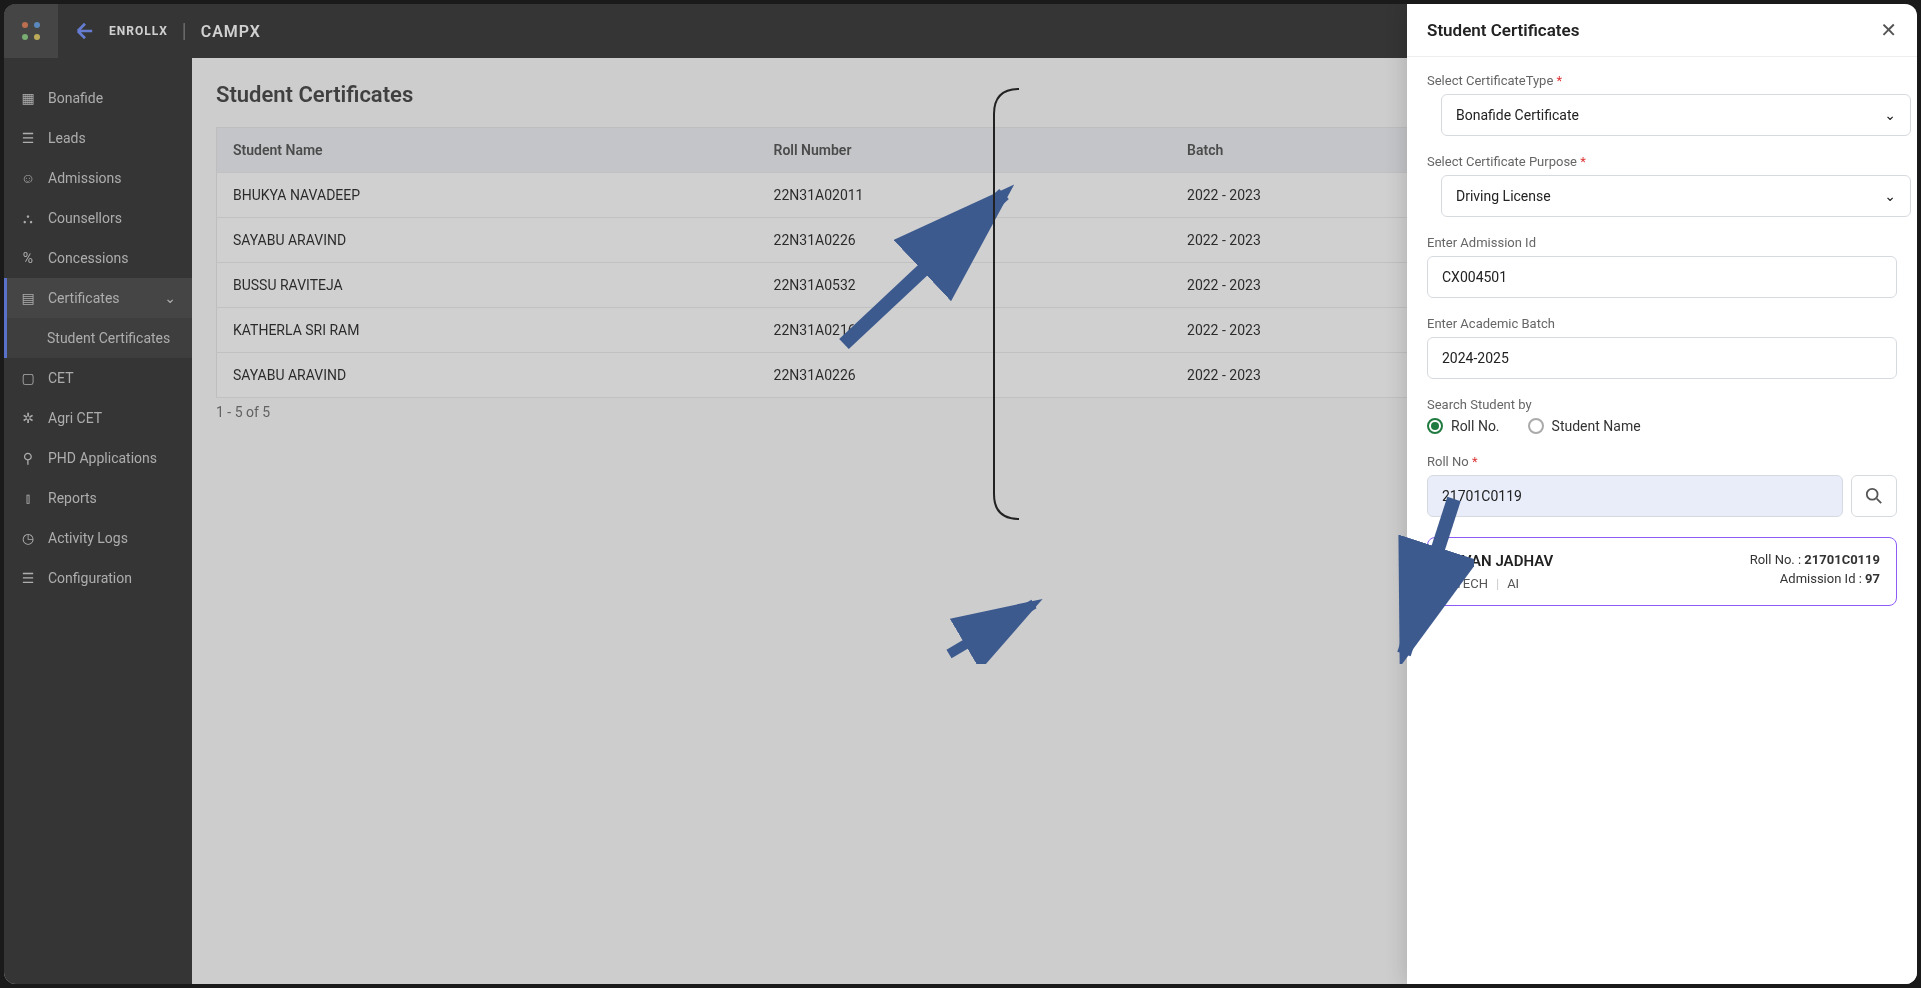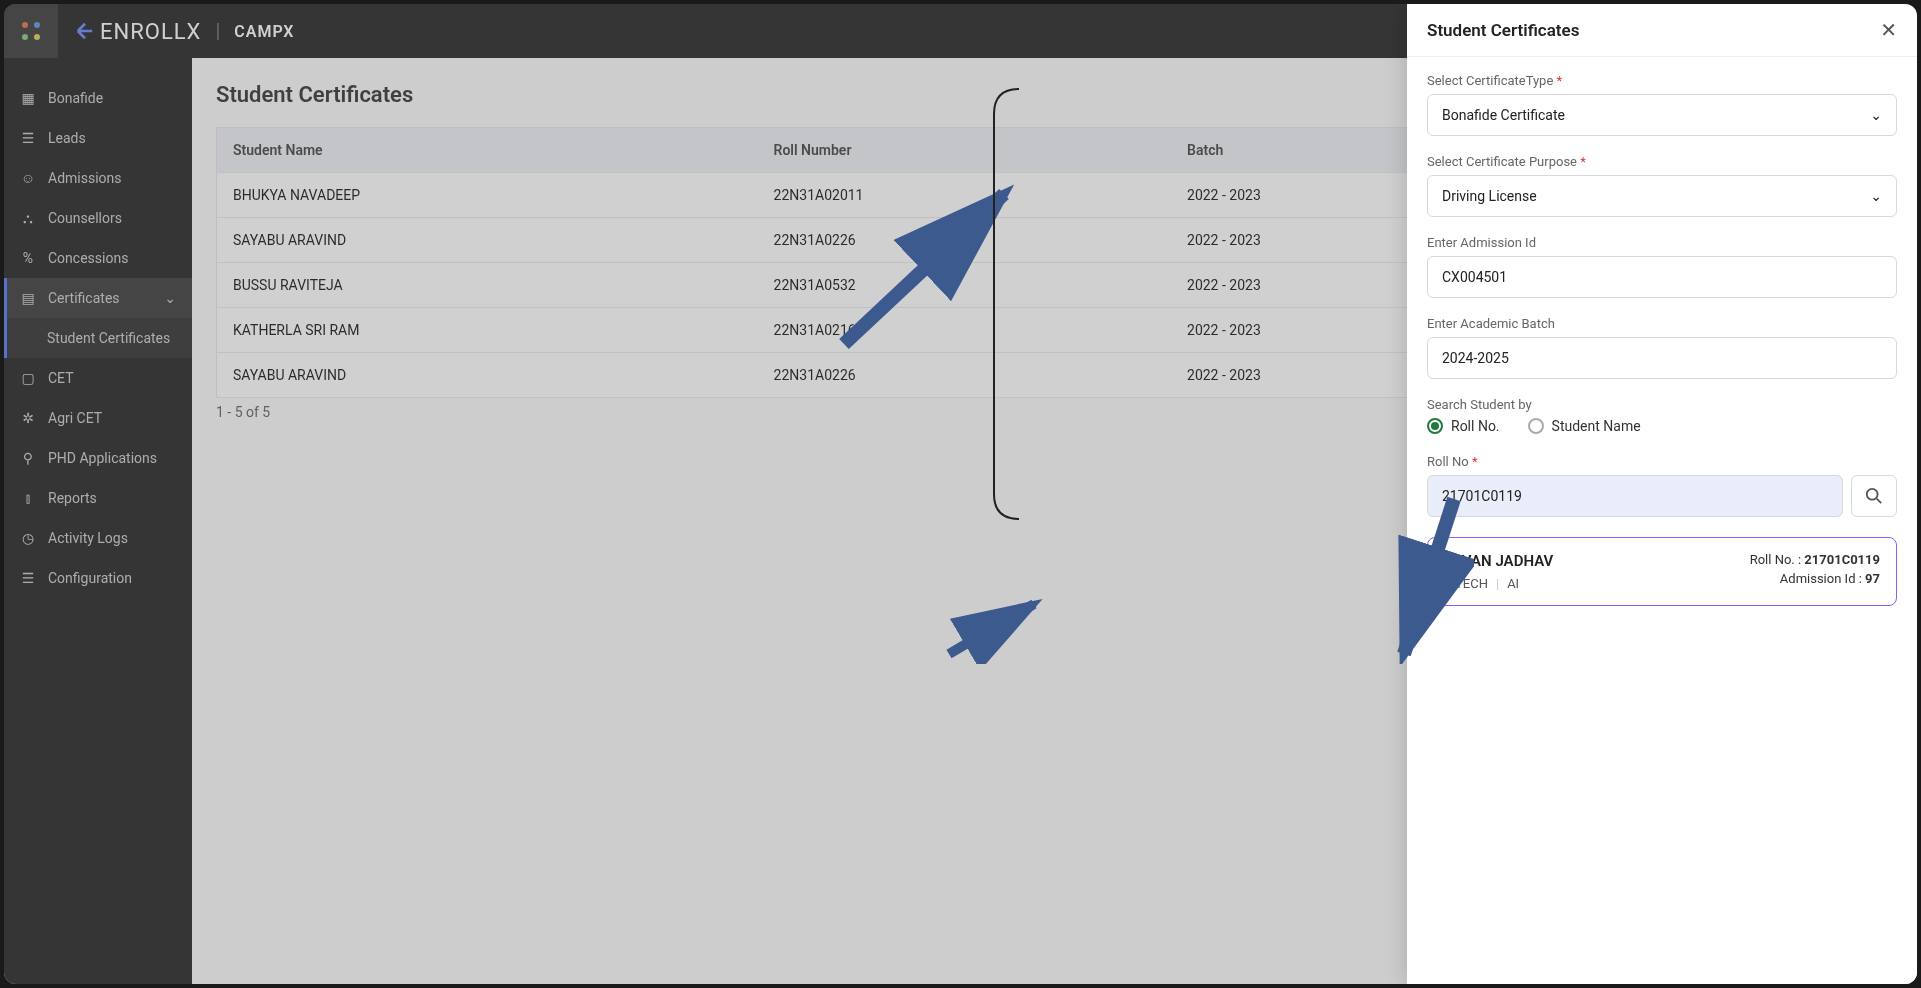--- a/index.html
+++ b/index.html
@@ -1,21 +1,21 @@
 <!DOCTYPE html>
 <html><head>
 <meta charset="utf-8">
 <style>
 * { box-sizing: border-box; margin: 0; padding: 0; font-family: -apple-system, BlinkMacSystemFont, "Segoe UI", Roboto, sans-serif; }
 body { background: #1a1a1a; padding: 4px; width: 1921px; height: 988px; overflow: hidden; }
 .app-frame { background: #fff; border-radius: 12px; width: 100%; height: 100%; position: relative; overflow: hidden; }
 .topbar { height: 54px; background: #111; display: flex; align-items: center; padding: 0 0; }
 .apps-btn { width: 54px; height: 54px; background: #2a2a2a; display: flex; align-items: center; justify-content: center; }
 .brand { display: flex; align-items: center; gap: 14px; padding-left: 18px; }
-.brand-text { color: #fff; font-weight: 400; letter-spacing: 1px; font-size: 22px; display: flex; align-items: center; gap: 6px; }
+.brand-text { color: #fff; font-weight: 700; letter-spacing: 1px; font-size: 12px; display: flex; align-items: center; gap: 15px; }
 .brand-sep { color: #666; font-size: 20px; }
 .brand-sub { color: #fff; font-weight: 600; letter-spacing: 1px; font-size: 16px; }
 .body { display: flex; height: calc(100% - 54px); }
 .sidebar { width: 188px; background: #111; color: #c9c9c9; padding-top: 20px; display: flex; flex-direction: column; }
 .side-item { display: flex; align-items: center; gap: 12px; padding: 12px 16px; font-size: 14px; cursor: pointer; }
 .side-item.active { background: #2a2a2a; border-left: 3px solid #4b6ef5; padding-left: 13px; }
 .side-sub { padding: 12px 16px 12px 40px; font-size: 14px; background: #1f1f1f; border-left: 3px solid #4b6ef5; }
 .side-icon { width: 16px; height: 16px; display: inline-flex; align-items: center; justify-content: center; }
 .chev { margin-left: auto; }
 .main { flex: 1; background: #fafafa; padding: 24px; position: relative; }
@@ -30,21 +30,21 @@
 .pg-btn.active { border-color: #f0a500; color: #f0a500; }
 .overlay { position: absolute; inset: 0; background: rgba(120,120,120,0.35); }
 .drawer { position: absolute; top: 0; right: 0; width: 510px; height: 100%; background: #fff; box-shadow: -2px 0 20px rgba(0,0,0,0.15); display: flex; flex-direction: column; }
 .drawer-hd { display: flex; align-items: center; justify-content: space-between; padding: 14px 20px; border-bottom: 1px solid #eee; }
 .drawer-hd h3 { font-size: 17px; font-weight: 600; color: #222; }
 .close-x { font-size: 20px; color: #555; cursor: pointer; background: none; border: none; }
 .drawer-body { padding: 16px 20px; flex: 1; overflow-y: auto; }
 .fld-label { font-size: 13px; color: #666; margin-bottom: 6px; display: block; }
 .fld-label .req { color: #d33; }
 .fld-input, .fld-select { width: 100%; border: 1px solid #d6d9de; border-radius: 6px; padding: 12px 14px; font-size: 14px; color: #222; background: #fff; margin-bottom: 18px; position: relative; }
-.fld-select { display: flex; justify-content: space-between; align-items: center; cursor: pointer; }
+.fld-select { display: flex; justify-content: space-between; align-items: center; cursor: pointer; margin-left: 14px; }
 .roll-row { display: flex; gap: 8px; margin-bottom: 20px; }
 .roll-row .fld-input { margin-bottom: 0; flex: 1; background: #e8edf9; }
 .search-btn { width: 46px; border: 1px solid #d6d9de; border-radius: 6px; display: flex; align-items: center; justify-content: center; background: #fff; cursor: pointer; }
 .radios { display: flex; gap: 28px; margin: 6px 0 20px; }
 .radio { display: flex; align-items: center; gap: 8px; font-size: 14px; color: #333; cursor: pointer; }
 .radio-dot { width: 16px; height: 16px; border: 2px solid #aaa; border-radius: 50%; display: inline-block; position: relative; }
 .radio.sel .radio-dot { border-color: #1f7a3f; }
 .radio.sel .radio-dot::after { content: ""; position: absolute; inset: 2px; border-radius: 50%; background: #1f7a3f; }
 .student-card { border: 1px solid #8b5cf6; border-radius: 8px; padding: 14px 16px; display: flex; justify-content: space-between; margin-bottom: 20px; }
 .sc-left .nm { font-weight: 600; font-size: 15px; color: #222; margin-bottom: 6px; }

